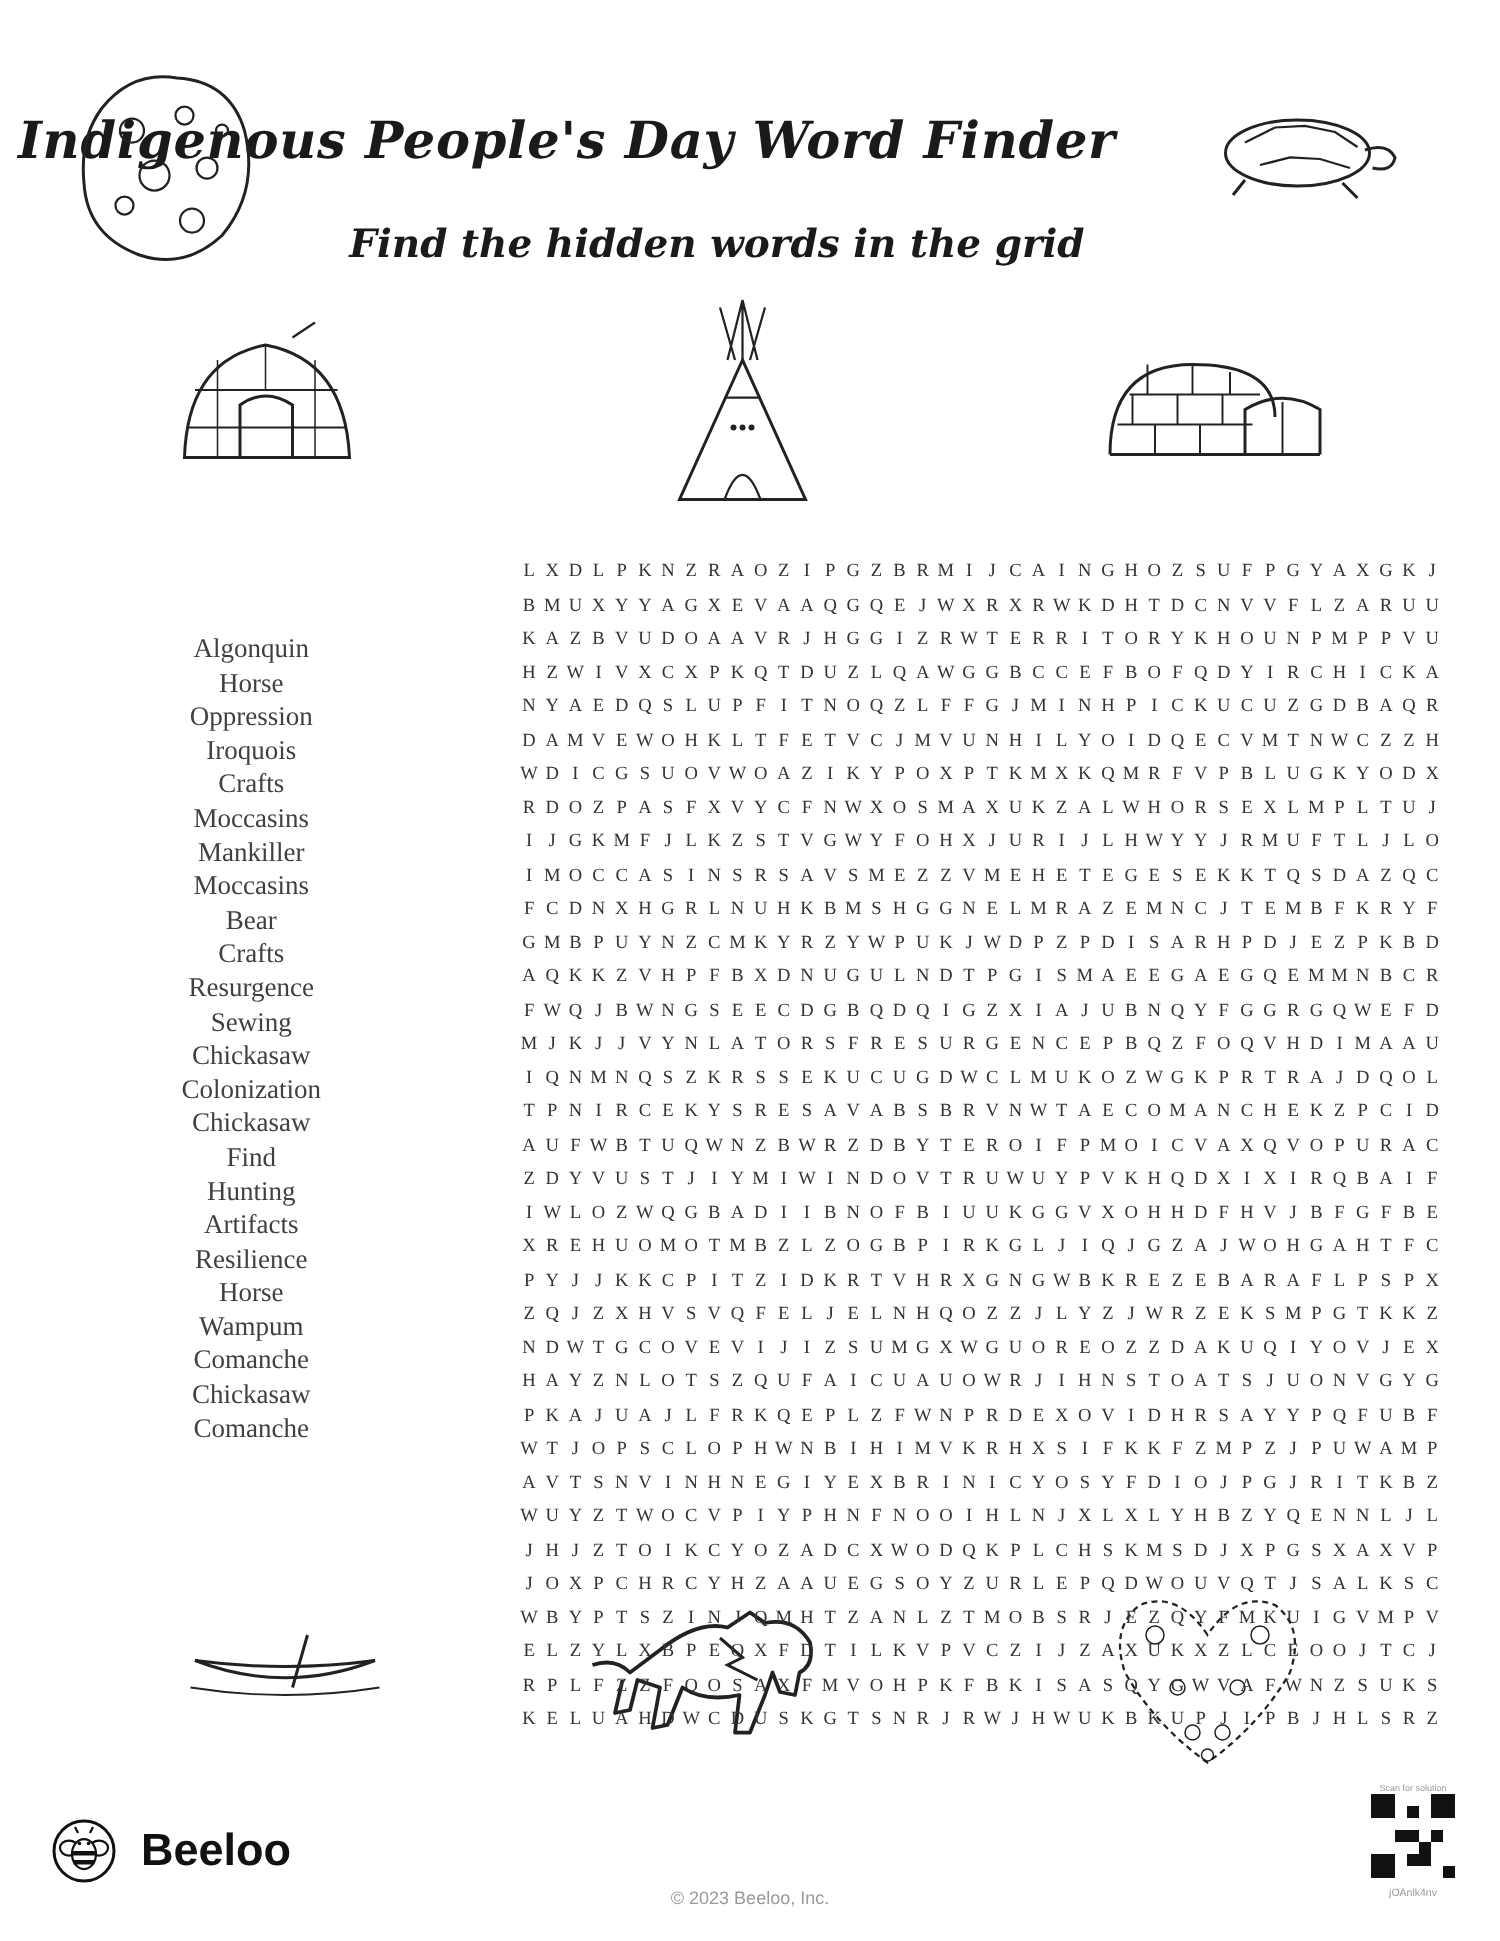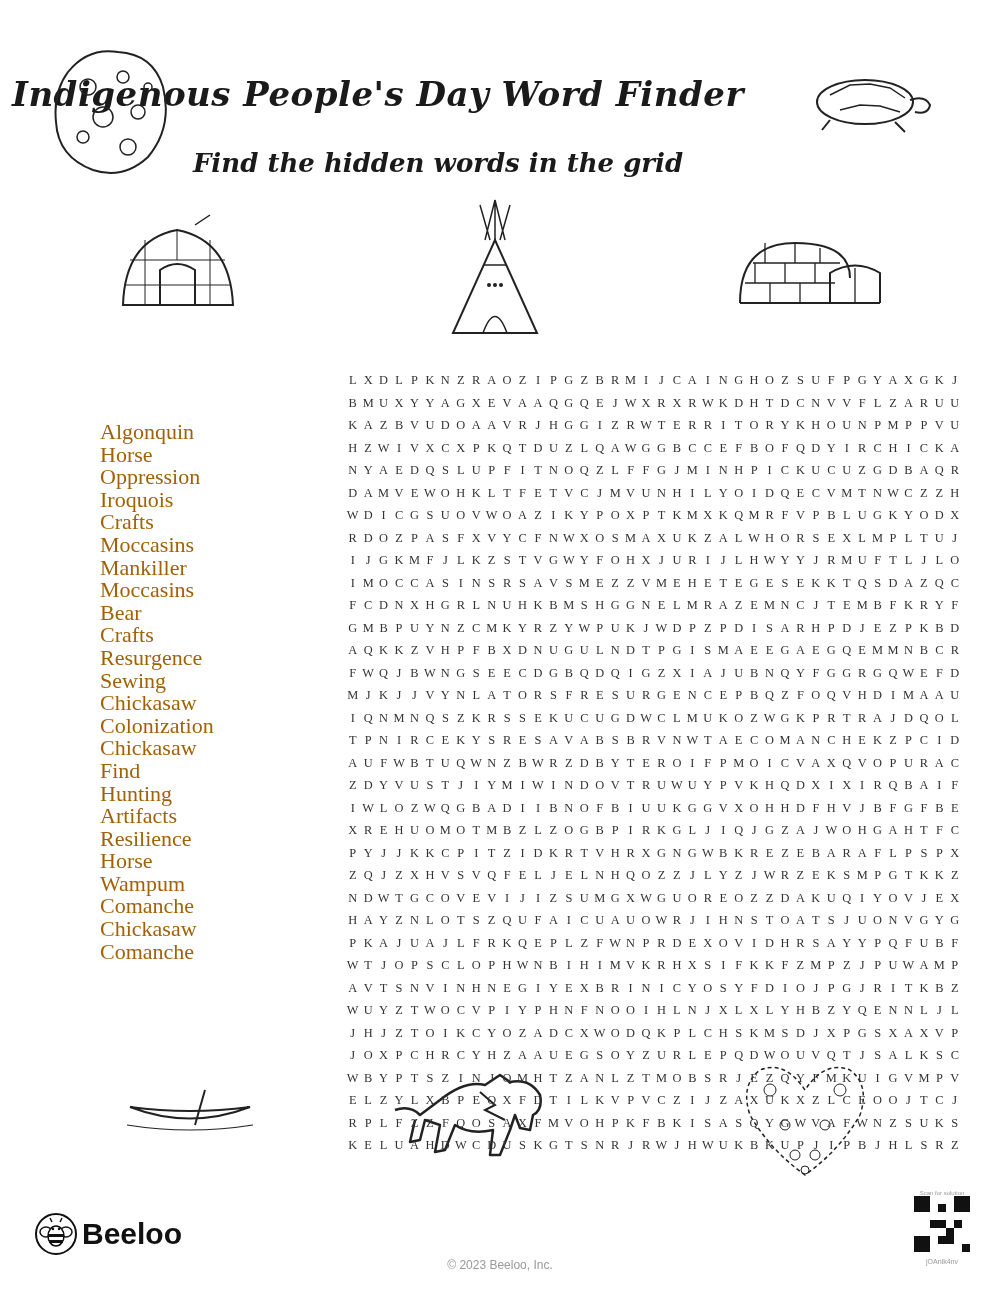--- a/index.html
+++ b/index.html
@@ -1,25 +1,25 @@
 <!DOCTYPE html>
 <html><head>
 <meta charset="utf-8">
 <style>
   html, body { margin:0; padding:0; background:#ffffff; }
   body { width:1000px; height:1294px; position:relative; overflow:hidden; color:#1a1a1a; font-family:"Liberation Sans", sans-serif; }
   .title { position:absolute; top:74px; left:0; width:1000px; text-align:left; font-family:"DejaVu Serif", serif; font-size:34px; font-weight:bold; letter-spacing:0.5px; font-style:italic;margin-left:12px; }
-  .subtitle { position:absolute; top:148px; left:0; width:876px; text-align:center; font-family:"DejaVu Serif", serif; font-size:26px; font-weight:bold; font-style:italic; }
+  .subtitle { position:absolute; top:148px; left:0; width:876px; text-align:center; font-family:"DejaVu Serif", serif; font-size:26px; font-weight:bold; font-style:italic;padding-left:40px; }
   .illus { position:absolute; }
-  .wordlist { position:absolute; left:100px; top:421px; width:135px; text-align:left; font-family:"Liberation Serif", serif; font-size:22px; line-height:22.6px; color:#a16207; }
+  .wordlist { position:absolute; left:100px; top:421px; width:135px; text-align:center; font-family:"Liberation Serif", serif; font-size:18px; line-height:22.6px; color:#404040; }
   .wordlist div { white-space:nowrap; }
   .grid { position:absolute; left:345px; top:373px; font-family:"Liberation Serif", serif; font-size:12.4px; color:#333; }
   .grid .row { height:22.5px; display:flex; }
   .grid .cell { width:15.45px; text-align:center; }
-  .logo { position:absolute; left:34px; top:1212px; display:flex; align-items:center; gap:4px; }
+  .logo { position:absolute; left:34px; top:1212px; display:flex; align-items:center; gap:16px; }
   .logo-text { font-family:"Liberation Sans", sans-serif; font-weight:bold; font-size:30px; color:#111; }
   .copyright { position:absolute; top:1258px; left:0; width:1000px; text-align:center; font-size:12px; color:#9a9a9a; }
   .qr-block { position:absolute; left:912px; top:1190px; width:60px; text-align:center; }
   .qr-caption { font-size:6px; color:#999; }
   .qr-code { font-size:7px; color:#999; margin-top:2px; }
 </style>
 </head>
 <body>
 
 <div class="title">Indigenous People's Day Word Finder</div>

